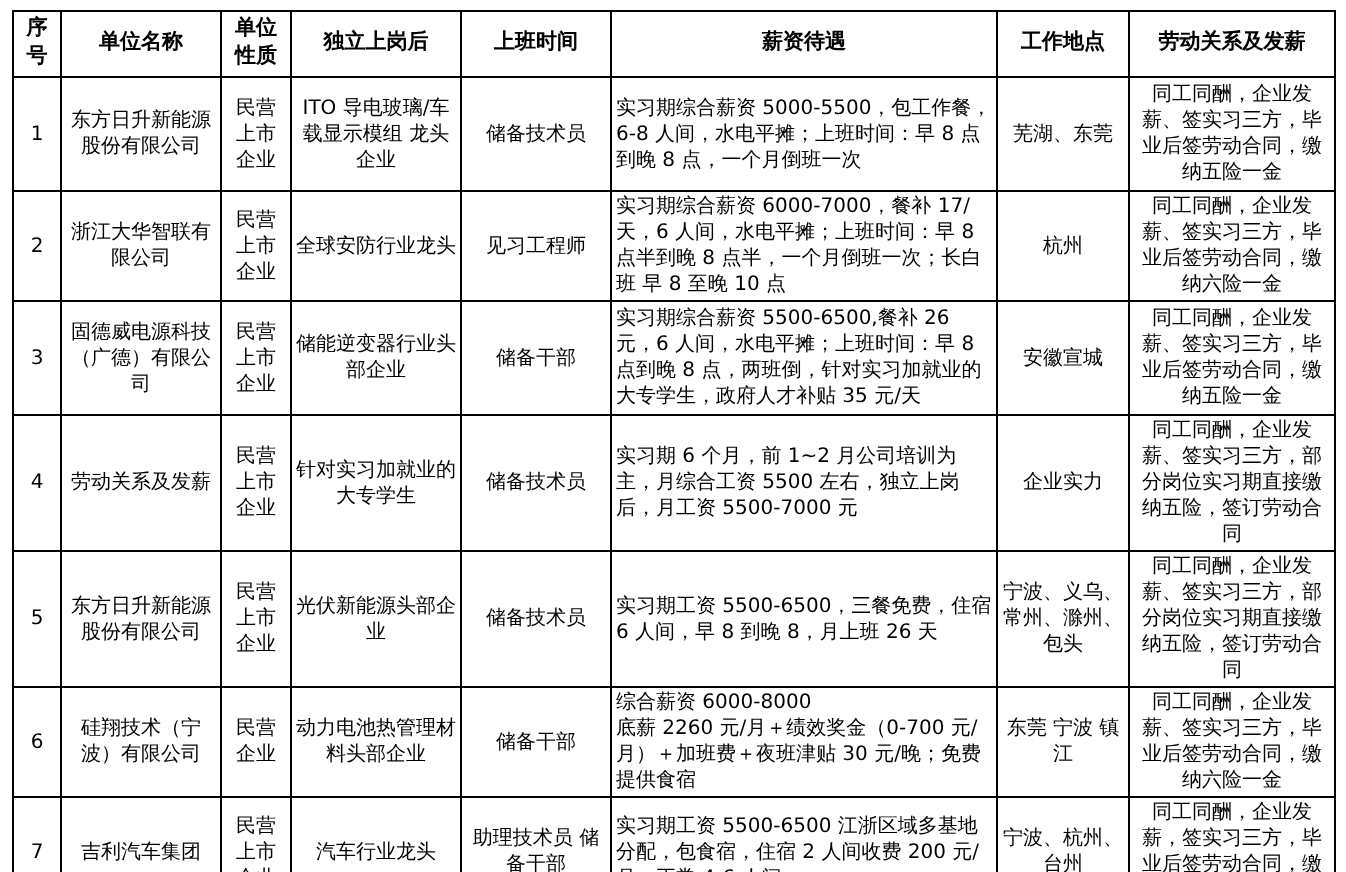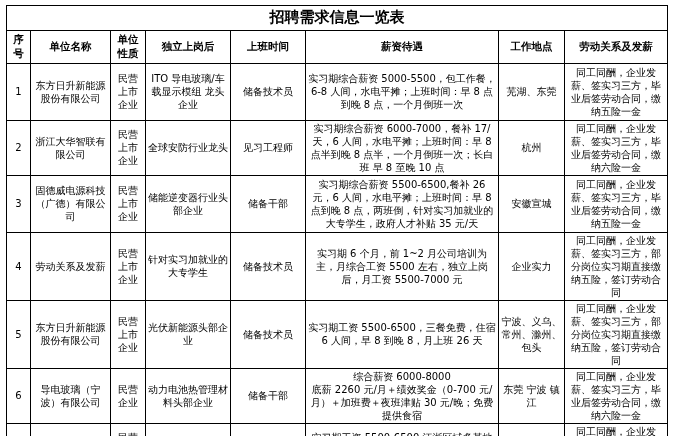--- a/index.html
+++ b/index.html
@@ -36,21 +36,21 @@
     padding: 2px;
     height: 19px;
   }
   tr.header-row th {
     font-weight: bold;
     font-size: 10.5px;
     white-space: pre-line;
     height: 33px;
   }
   td.c-salary {
-    text-align: center;
+    text-align: left;
     white-space: pre-line;
   }
   td.c-nature { white-space: pre-line; }
   tbody tr:nth-child(1) { height: 57px; }
   tbody tr:nth-child(2) { height: 53px; }
   tbody tr:nth-child(3) { height: 57px; }
   tbody tr:nth-child(4) { height: 47px; }
   tbody tr:nth-child(5) { height: 53px; }
   tbody tr:nth-child(6) { height: 55px; }
   tbody tr:nth-child(7) { height: 52px; }
@@ -64,23 +64,20 @@
       <col style="width:24px">
       <col style="width:80px">
       <col style="width:35px">
       <col style="width:85px">
       <col style="width:75px">
       <col style="width:193px">
       <col style="width:66px">
       <col style="width:103px">
     </colgroup>
     <thead>
-      <tr class="title-row">
-        <th colspan="8">招聘需求信息一览表</th>
-      </tr>
       <tr class="header-row">
         <th>序
 号</th>
         <th>单位名称</th>
         <th>单位
 性质</th>
         <th>独立上岗后</th>
         <th>上班时间</th>
         <th>薪资待遇</th>
         <th>工作地点</th>
@@ -148,21 +145,21 @@
 企业</td>
     <td class="c-strength">光伏新能源头部企业</td>
     <td class="c-position">储备技术员</td>
     <td class="c-salary">实习期工资 5500-6500，三餐免费，住宿 6 人间，早 8 到晚 8，月上班 26 天</td>
     <td class="c-location">宁波、义乌、常州、滁州、包头</td>
     <td class="c-relation">同工同酬，企业发薪、签实习三方，部分岗位实习期直接缴纳五险，签订劳动合同</td>
   </tr>
 
   <tr>
     <td class="c-no">6</td>
-    <td class="c-name">导电玻璃（宁波）有限公司</td>
+    <td class="c-name">硅翔技术（宁波）有限公司</td>
     <td class="c-nature">民营
 企业</td>
     <td class="c-strength">动力电池热管理材料头部企业</td>
     <td class="c-position">储备干部</td>
     <td class="c-salary">综合薪资 6000-8000
 底薪 2260 元/月＋绩效奖金（0-700 元/月）＋加班费＋夜班津贴 30 元/晚；免费提供食宿</td>
     <td class="c-location">东莞 宁波 镇江</td>
     <td class="c-relation">同工同酬，企业发薪、签实习三方，毕业后签劳动合同，缴纳六险一金</td>
   </tr>
 

